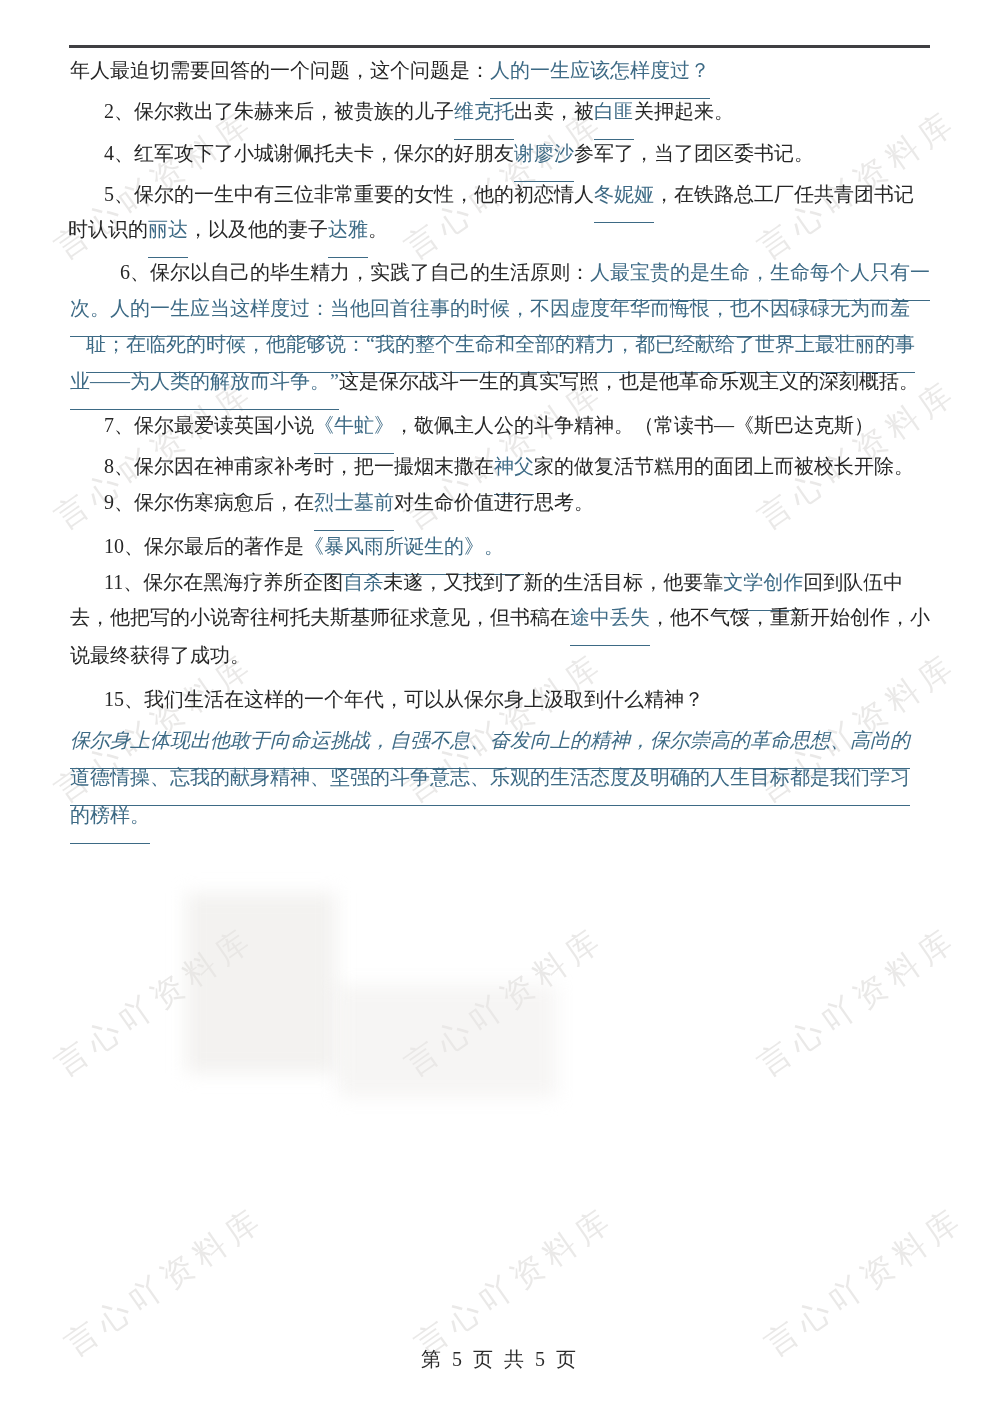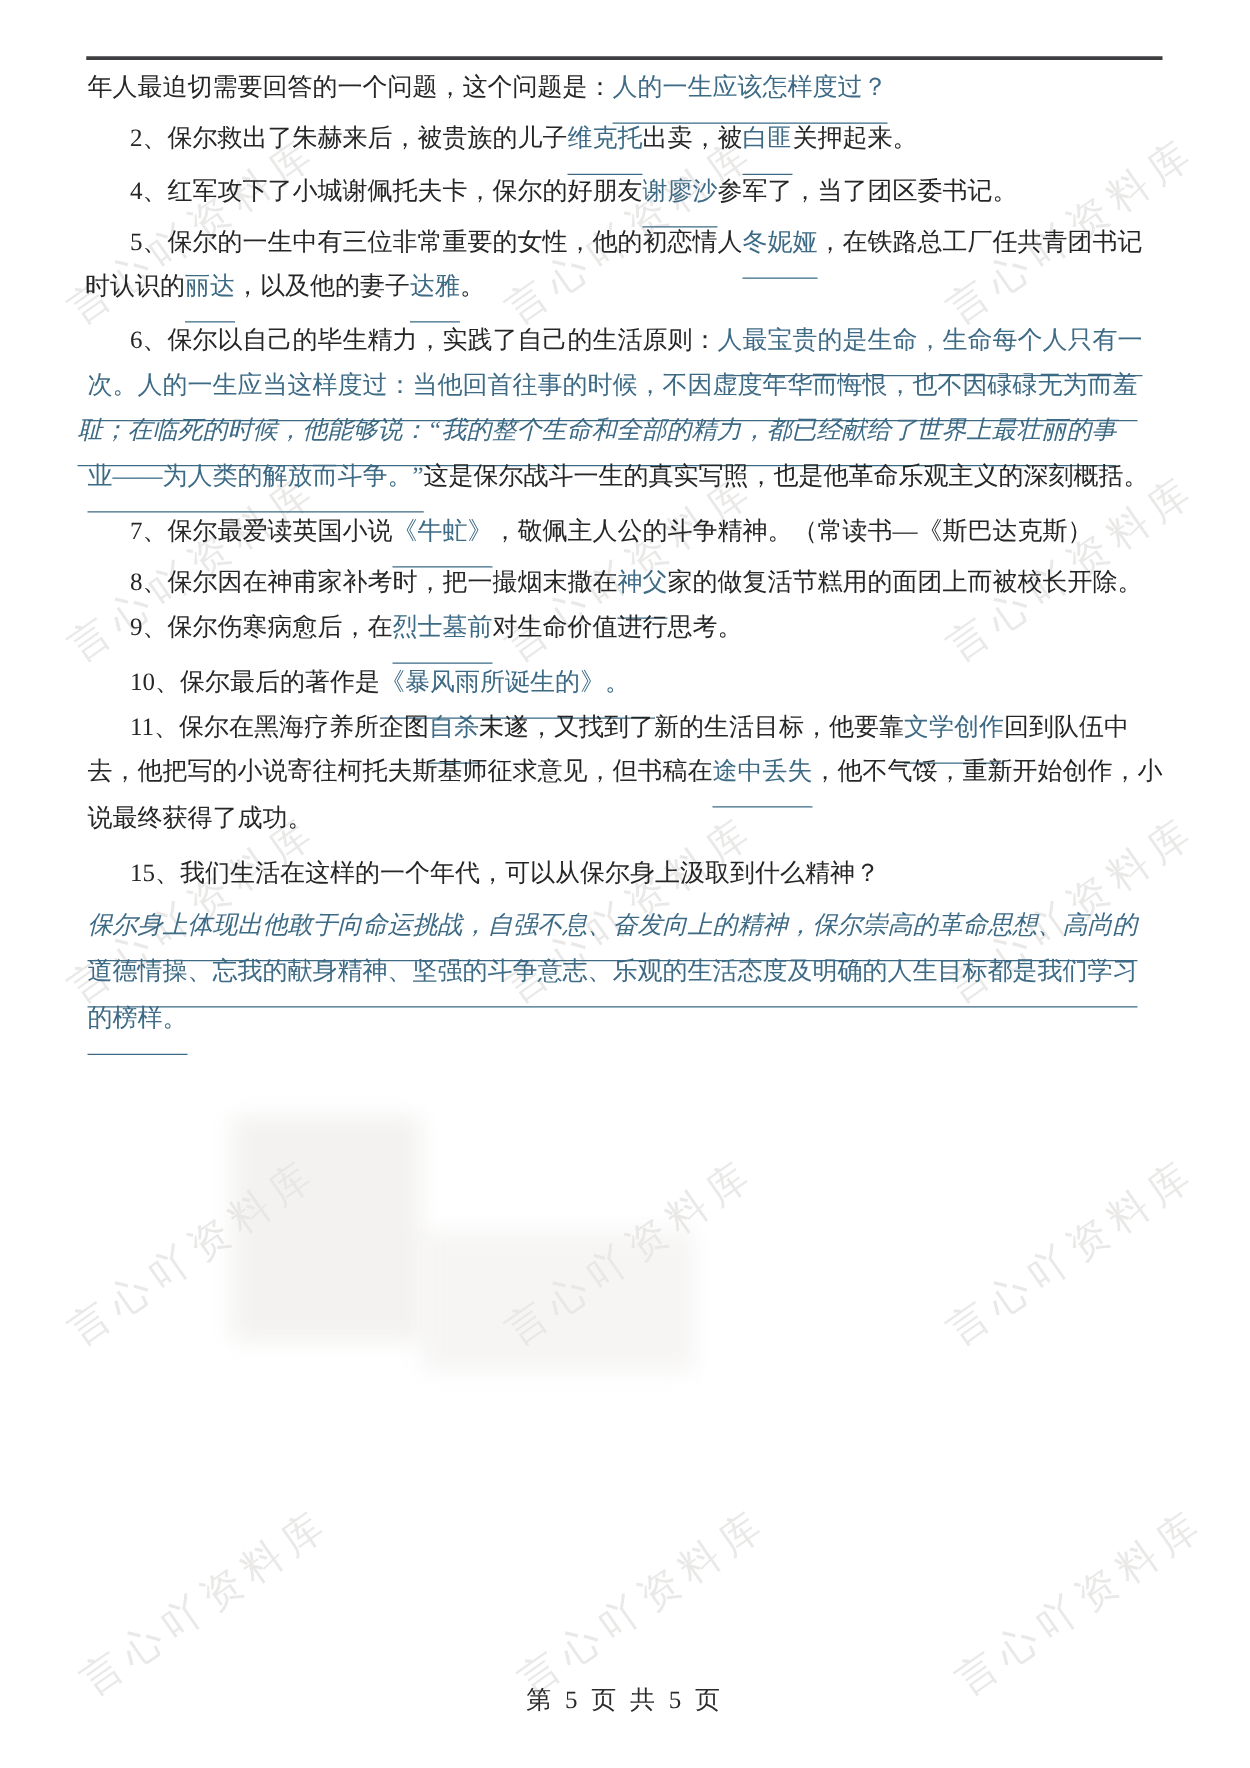--- a/index.html
+++ b/index.html
@@ -91,23 +91,23 @@
   <div class="ghost g2"></div>
 
   <div class="top-rule"></div>
 
   <div id="text-layer">
       <div class="line" style="top: 57px; left: 70px;"><span class="seg">年人最迫切需要回答的一个问题，这个问题是：</span><span class="seg u">人的一生应该怎样度过？</span></div>
       <div class="line" style="top: 98px; left: 104px;"><span class="seg">2、保尔救出了朱赫来后，被贵族的儿子</span><span class="seg u">维克托</span><span class="seg">出卖，被</span><span class="seg u">白匪</span><span class="seg">关押起来。</span></div>
       <div class="line" style="top: 140px; left: 104px;"><span class="seg">4、红军攻下了小城谢佩托夫卡，保尔的好朋友</span><span class="seg u">谢廖沙</span><span class="seg">参军了，当了团区委书记。</span></div>
       <div class="line" style="top: 181px; left: 104px;"><span class="seg">5、保尔的一生中有三位非常重要的女性，他的初恋情人</span><span class="seg u">冬妮娅</span><span class="seg">，在铁路总工厂任共青团书记</span></div>
       <div class="line" style="top: 216px; left: 68px;"><span class="seg">时认识的</span><span class="seg u">丽达</span><span class="seg">，以及他的妻子</span><span class="seg u">达雅</span><span class="seg">。</span></div>
-      <div class="line" style="top: 259px; left: 104px;"><span class="seg">6、保尔以自己的毕生精力，实践了自己的生活原则：</span><span class="seg u">人最宝贵的是生命，生命每个人只有一</span></div>
+      <div class="line" style="top: 259px; left: 120px;"><span class="seg">6、保尔以自己的毕生精力，实践了自己的生活原则：</span><span class="seg u">人最宝贵的是生命，生命每个人只有一</span></div>
       <div class="line" style="top: 295px; left: 70px;"><span class="seg u">次。人的一生应当这样度过：当他回首往事的时候，不因虚度年华而悔恨，也不因碌碌无为而羞</span></div>
-      <div class="line" style="top: 331px; left: 62px; font-style: italic;"><span class="seg u">耻；在临死的时候，他能够说：“我的整个生命和全部的精力，都已经献给了世界上最壮丽的事</span></div>
+      <div class="line" style="top: 331px; left: 86px;"><span class="seg u">耻；在临死的时候，他能够说：“我的整个生命和全部的精力，都已经献给了世界上最壮丽的事</span></div>
       <div class="line" style="top: 368px; left: 70px;"><span class="seg u">业——为人类的解放而斗争。”</span><span class="seg">这是保尔战斗一生的真实写照，也是他革命乐观主义的深刻概括。</span></div>
       <div class="line" style="top: 412px; left: 104px;"><span class="seg">7、保尔最爱读英国小说</span><span class="seg u">《牛虻》</span><span class="seg">，敬佩主人公的斗争精神。（常读书—《斯巴达克斯）</span></div>
       <div class="line" style="top: 453px; left: 104px;"><span class="seg">8、保尔因在神甫家补考时，把一撮烟末撒在</span><span class="seg u">神父</span><span class="seg">家的做复活节糕用的面团上而被校长开除。</span></div>
       <div class="line" style="top: 489px; left: 104px;"><span class="seg">9、保尔伤寒病愈后，在</span><span class="seg u">烈士墓前</span><span class="seg">对生命价值进行思考。</span></div>
       <div class="line" style="top: 533px; left: 104px;"><span class="seg">10、保尔最后的著作是</span><span class="seg u">《暴风雨所诞生的》。　</span></div>
       <div class="line" style="top: 569px; left: 104px;"><span class="seg">11、保尔在黑海疗养所企图</span><span class="seg u">自杀</span><span class="seg">未遂，又找到了新的生活目标，他要靠</span><span class="seg u">文学创作</span><span class="seg">回到队伍中</span></div>
       <div class="line" style="top: 604px; left: 70px;"><span class="seg">去，他把写的小说寄往柯托夫斯基师征求意见，但书稿在</span><span class="seg u">途中丢失</span><span class="seg">，他不气馁，重新开始创作，小</span></div>
       <div class="line" style="top: 642px; left: 70px;"><span class="seg">说最终获得了成功。</span></div>
       <div class="line" style="top: 686px; left: 104px;"><span class="seg">15、我们生活在这样的一个年代，可以从保尔身上汲取到什么精神？</span></div>
       <div class="line" style="top: 727px; left: 70px; font-style: italic;"><span class="seg u">保尔身上体现出他敢于向命运挑战，自强不息、奋发向上的精神，保尔崇高的革命思想、高尚的</span></div>

